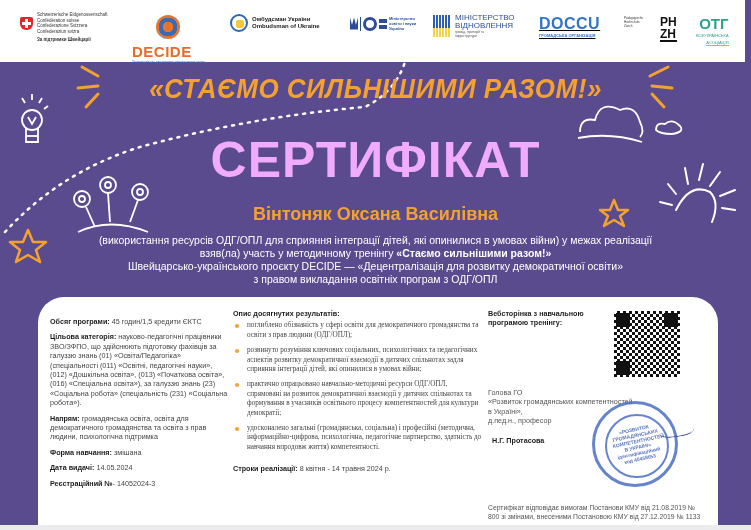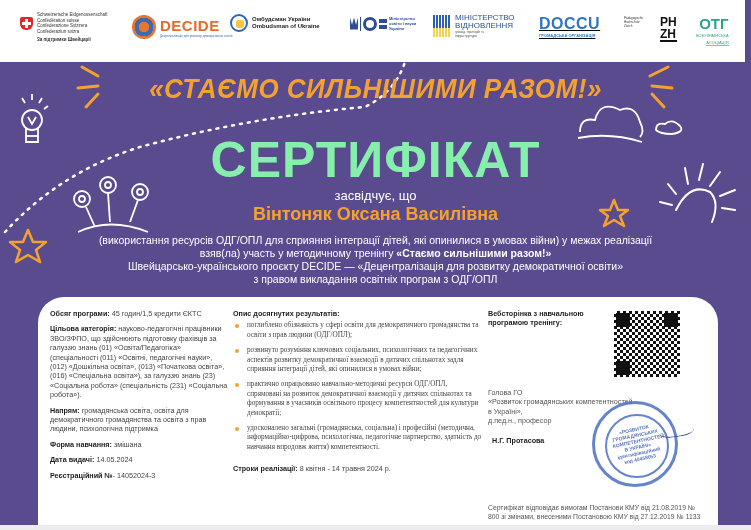--- a/index.html
+++ b/index.html
@@ -34,32 +34,32 @@
   .minvid-sub { font-size: 3px; color: #555; }
   .docu { font-size: 16px; font-weight: bold; color: #3175c8; letter-spacing: 0.5px; line-height: 16px; }
   .docu-sub { font-size: 4px; color: #3175c8; font-weight: bold; }
   .phzh-small { font-size: 3px; color: #333; line-height: 4px; width: 24px; }
   .phzh { font-size: 12px; font-weight: bold; color: #111; line-height: 12px; border-bottom: 2px solid #111; }
   .otg { font-size: 15px; font-weight: bold; color: #2ea08c; line-height: 15px; }
   .otg-sub { font-size: 4px; color: #2ea08c; line-height: 5px; }
 
   
   .slogan { position: absolute; left: 0; width: 751px; top: 74px; text-align: center; font-size: 26px; font-weight: bold; font-style: italic; color: #f4a22f; letter-spacing: 0.5px; transform: scaleY(1.05); }
-  .cert-title { position: absolute; left: 0; width: 751px; top: 131px; text-align: center; font-size: 50px; font-weight: bold; color: #86efac; letter-spacing: 1px; }
+  .cert-title { position: absolute; left: 0; width: 751px; top: 131px; text-align: center; font-size: 50px; font-weight: bold; color: #f0abfc; letter-spacing: 1px; }
   .certifies { position: absolute; left: 0; width: 751px; top: 188px; text-align: center; font-size: 13px; color: #ffffff; }
   .person-name { position: absolute; left: 0; width: 751px; top: 204px; text-align: center; font-size: 18px; font-weight: bold; color: #f4a22f; }
   .desc { position: absolute; left: 0; width: 751px; top: 234px; text-align: center; font-size: 10.5px; line-height: 13px; color: #ffffff; }
   .desc b { font-weight: bold; }
 
   
   .card { position: absolute; left: 38px; top: 297px; width: 680px; height: 228px; background: #ffffff; border-radius: 26px 26px 0 0; }
 
   .col { position: absolute; top: 12px; font-size: 7.2px; line-height: 9.4px; color: #444; }
   .col b { color: #1d1d1d; }
-  .col1 { left: 12px; width: 178px; }
+  .col1 { left: 12px; width: 178px; margin-top: 8px; }
   .col2 { left: 195px; width: 250px; }
   .col3 { left: 450px; width: 220px; }
   .col p { margin-bottom: 6px; }
   .bullets { list-style: none; margin-top: 3px; font-family: Liberation Serif, serif; }
   .bullets li { position: relative; padding-left: 14px; margin-bottom: 6px; }
   .bullets li::before { content: ""; position: absolute; left: 2px; top: 3px; width: 4px; height: 4px; border-radius: 50%; background: #f4a22f; }
   .deadline { margin-top: 12px; }
 
   .web-label { position: absolute; left: 0; top: 0; width: 110px; font-weight: bold; color: #1d1d1d; }
   .qr { position: absolute; left: 126px; top: 2px; width: 66px; height: 66px; background:
@@ -91,21 +91,21 @@
         <div class="txt">
           <div>Schweizerische Eidgenossenschaft</div>
           <div>Confédération suisse</div>
           <div>Confederazione Svizzera</div>
           <div>Confederaziun svizra</div>
         </div>
       </div>
       <div class="txt" style="margin-left:17px; font-weight:bold;">За підтримки Швейцарії</div>
     </div>
 
-    <div class="logo" style="left:132px; top:15px;">
+    <div class="logo" style="left:132px; top:15px;flex-direction:column;">
       <div class="decide-mark"></div>
       <div>
         <div class="decide-word">DECIDE</div>
         <div class="decide-sub">Децентралізація для розвитку демократичної освіти</div>
       </div>
     </div>
 
     <div class="logo" style="left:230px; top:14px;">
       <div class="omb-mark"></div>
       <div class="omb-txt">
@@ -209,21 +209,20 @@
     </g>
 
     <g stroke="#f4a22f" stroke-width="2.5" fill="none" stroke-linejoin="round">
       <path d="M614 138 L618 148 L628 148 L620 154 L624 164 L614 158 L604 164 L608 154 L600 148 L610 148 Z"></path>
       <path d="M28 168 L33 180 L46 180 L36 188 L40 200 L28 193 L16 200 L20 188 L10 180 L23 180 Z"></path>
     </g>
   </svg>
 
   <div class="slogan">«СТАЄМО СИЛЬНІШИМИ РАЗОМ!»</div>
   <div class="cert-title">СЕРТИФІКАТ</div>
-  <div class="certifies">засвідчує, що</div>
   <div class="person-name">Вінтоняк Оксана Василівна</div>
   <div class="desc">
     <div>(використання ресурсів ОДГ/ОПЛ для сприяння інтеграції дітей, які опинилися в умовах війни) у межах реалізації</div>
     <div><span>взяв(ла) участь у методичному тренінгу </span><b>«Стаємо сильнішими разом!»</b></div>
     <div>Швейцарсько-українського проєкту DECIDE — «Децентралізація для розвитку демократичної освіти»</div>
     <div>з правом викладання освітніх програм з ОДГ/ОПЛ</div>
   </div>
 
   <div class="card">
     <div class="col col1">

